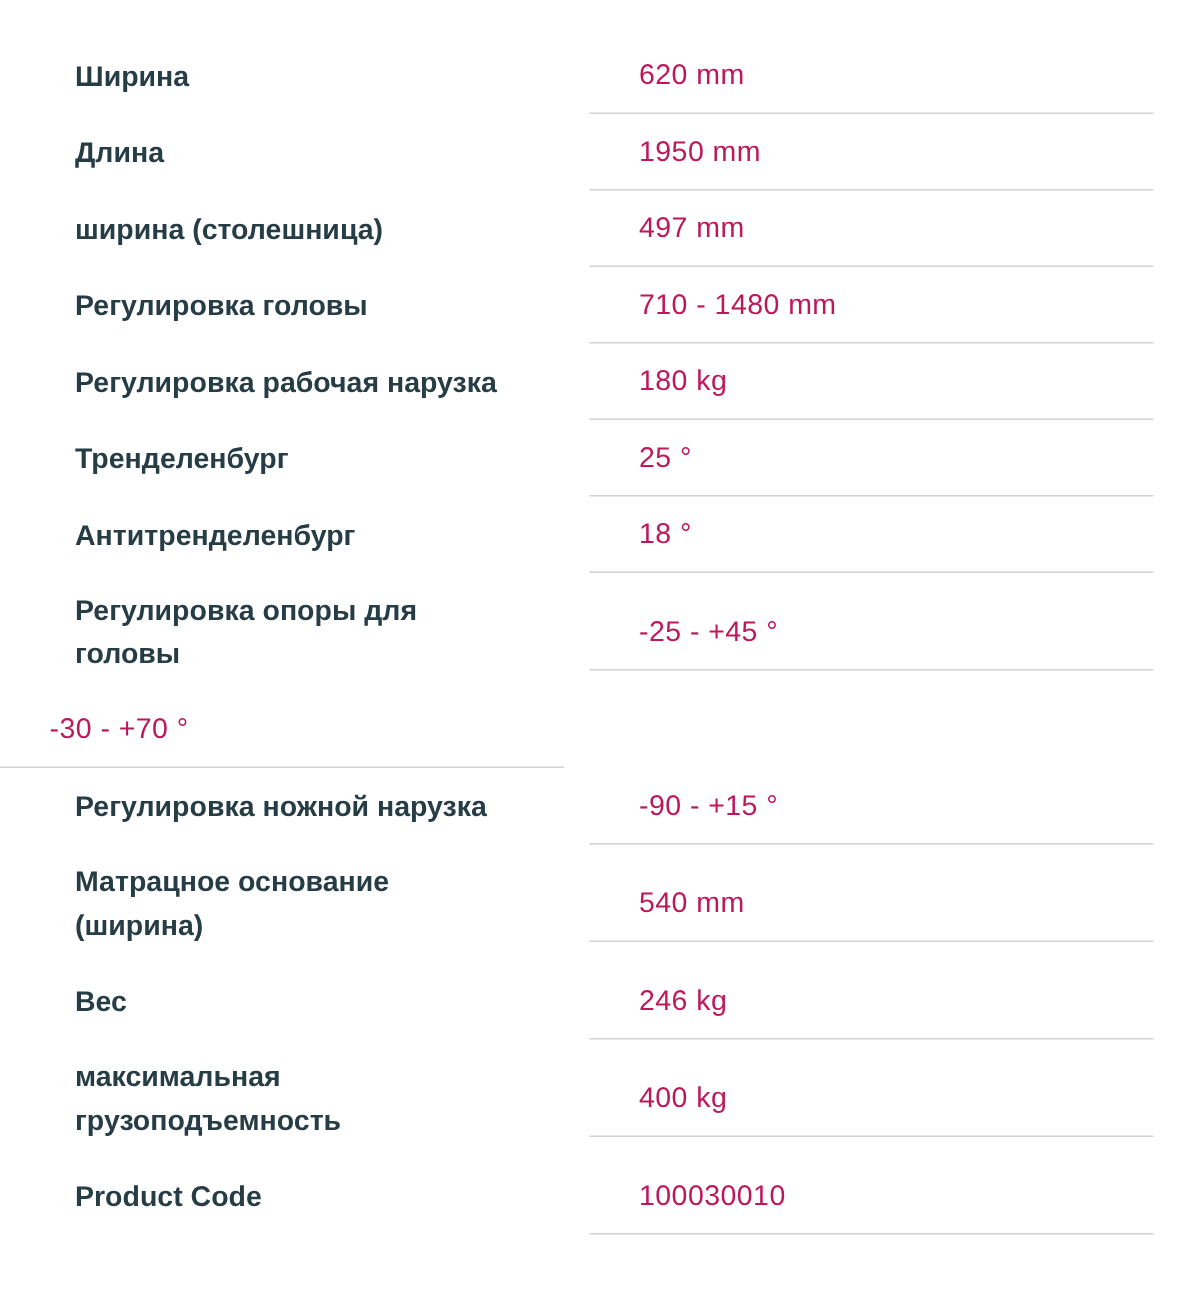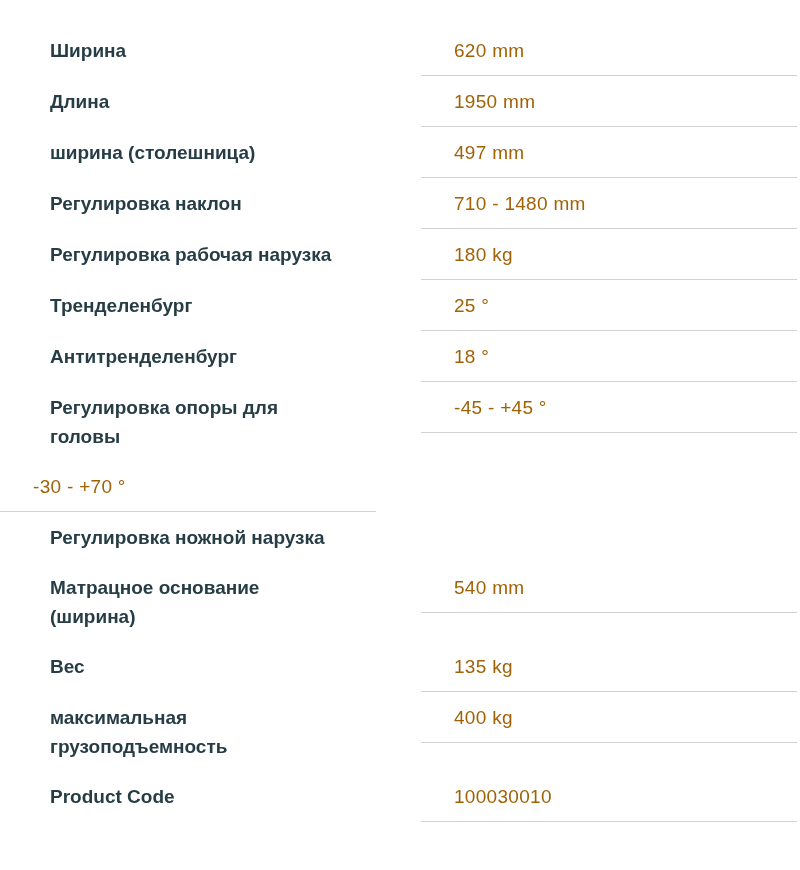--- a/index.html
+++ b/index.html
@@ -12,43 +12,42 @@
     width: 800px;
     height: 870px;
     background: #ffffff;
     overflow: hidden;
   }
   .spec-table {
     padding-top: 25px;
   }
   .spec-row {
     display: flex;
-    align-items: flex-start;
-    gap: 28px;
+    align-items: center;
   }
   .spec-label {
     box-sizing: border-box;
     width: 343px;
     margin-left: 50px;
     padding: 11px 0 10px 0;
     font-size: 19px;
     line-height: 29px;
     font-weight: 700;
     color: #263d46;
     white-space: pre-line;
   }
   .spec-value {
     box-sizing: border-box;
     width: 376px;
     border-bottom: 1px solid #d2d2d2;
     padding: 11px 0 10px 33px;
     font-size: 19px;
     line-height: 29px;
     font-weight: 400;
-    color: #a16207;
+    color: #be185d;
     letter-spacing: 0.3px;
   }
 </style>
 </head>
 <body>
 
 <div class="page">
   <div class="spec-table">
 
     <div class="spec-row">
@@ -60,21 +59,21 @@
       <div class="spec-label">Длина</div>
       <div class="spec-value">1950 mm</div>
     </div>
 
     <div class="spec-row">
       <div class="spec-label">ширина (столешница)</div>
       <div class="spec-value">497 mm</div>
     </div>
 
     <div class="spec-row">
-      <div class="spec-label">Регулировка наклон</div>
+      <div class="spec-label">Регулировка головы</div>
       <div class="spec-value">710 - 1480 mm</div>
     </div>
 
     <div class="spec-row">
       <div class="spec-label">Регулировка рабочая нарузка</div>
       <div class="spec-value">180 kg</div>
     </div>
 
     <div class="spec-row">
       <div class="spec-label">Тренделенбург</div>
@@ -82,40 +81,41 @@
     </div>
 
     <div class="spec-row">
       <div class="spec-label">Антитренделенбург</div>
       <div class="spec-value">18 °</div>
     </div>
 
     <div class="spec-row">
       <div class="spec-label">Регулировка опоры для
 головы</div>
-      <div class="spec-value">-45 - +45 °</div>
+      <div class="spec-value">-25 - +45 °</div>
     </div>
 
     <div class="spec-row">
       <div class="spec-value">-30 - +70 °</div>
     </div>
 
     <div class="spec-row">
       <div class="spec-label">Регулировка ножной нарузка</div>
+      <div class="spec-value">-90 - +15 °</div>
     </div>
 
     <div class="spec-row">
       <div class="spec-label">Матрацное основание
 (ширина)</div>
       <div class="spec-value">540 mm</div>
     </div>
 
     <div class="spec-row">
       <div class="spec-label">Вес</div>
-      <div class="spec-value">135 kg</div>
+      <div class="spec-value">246 kg</div>
     </div>
 
 
     <div class="spec-row">
       <div class="spec-label">максимальная
 грузоподъемность</div>
       <div class="spec-value">400 kg</div>
     </div>
 
     <div class="spec-row">

